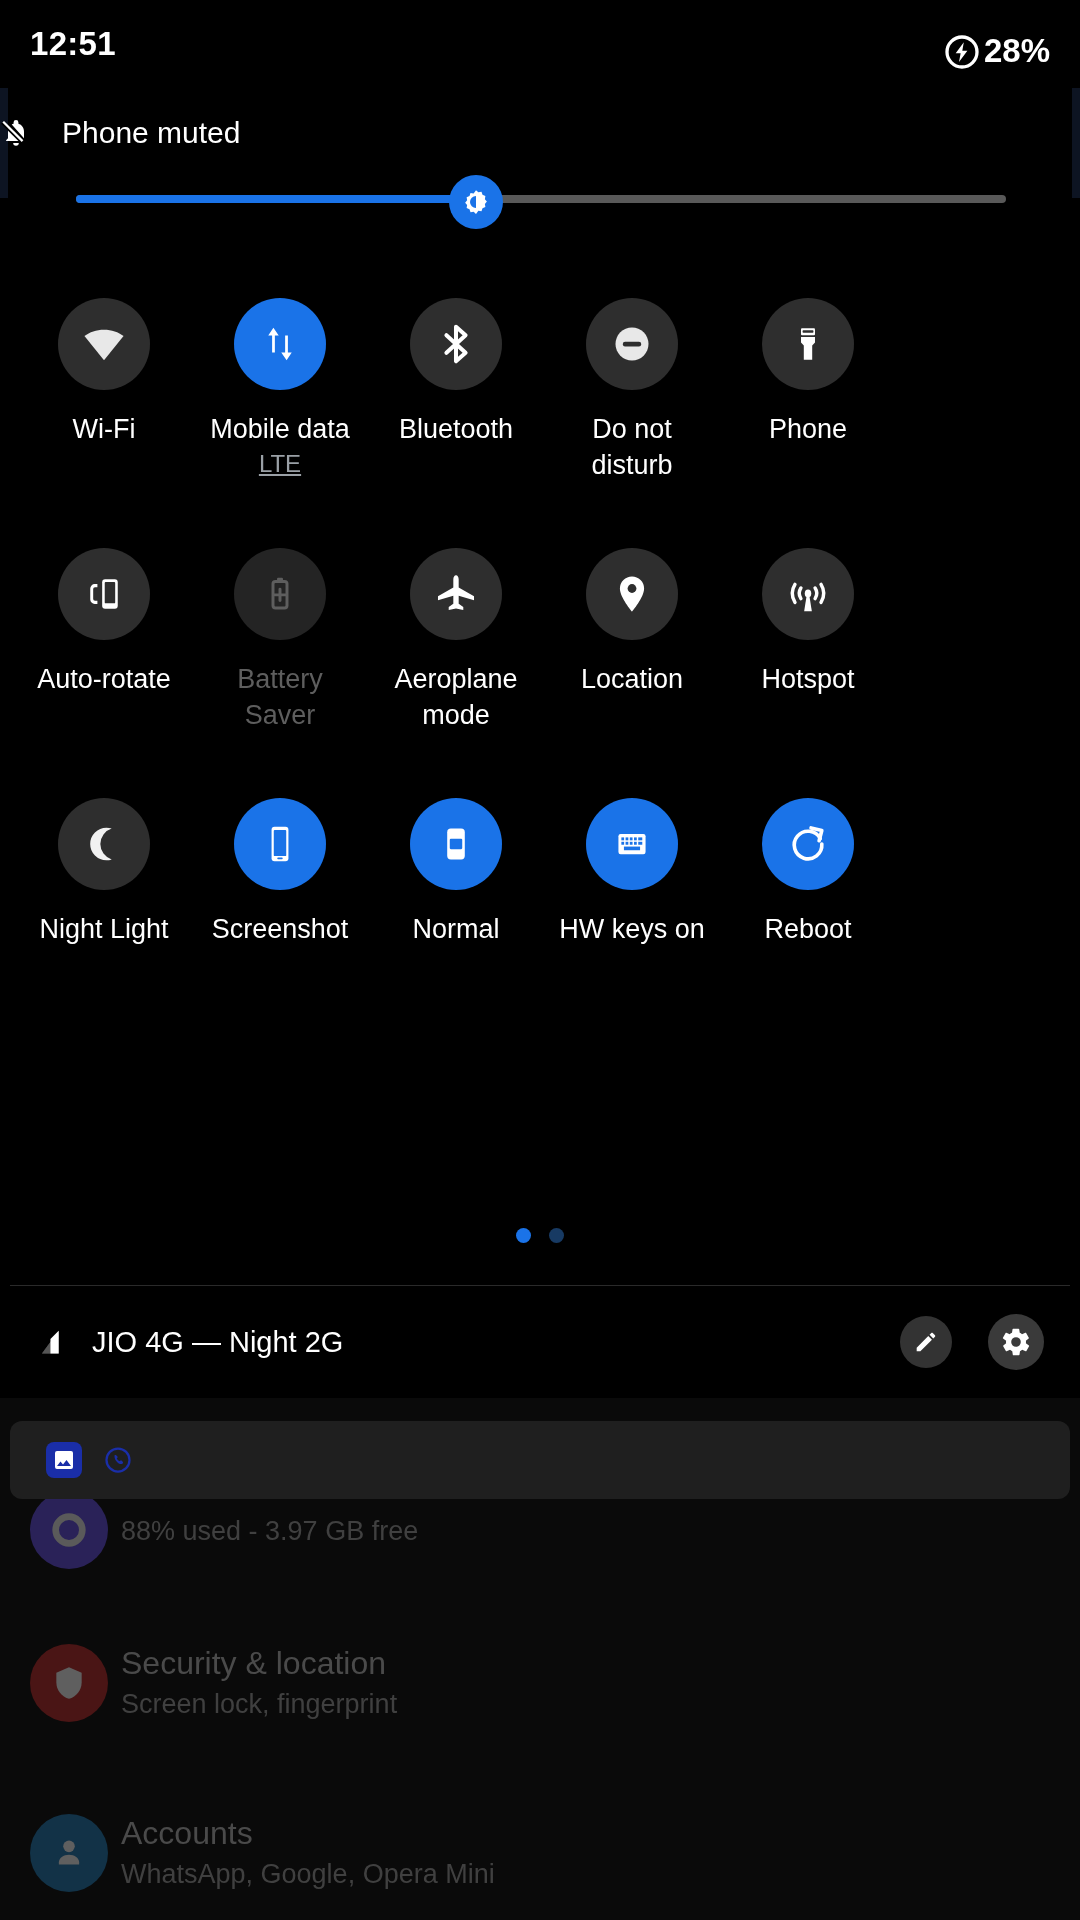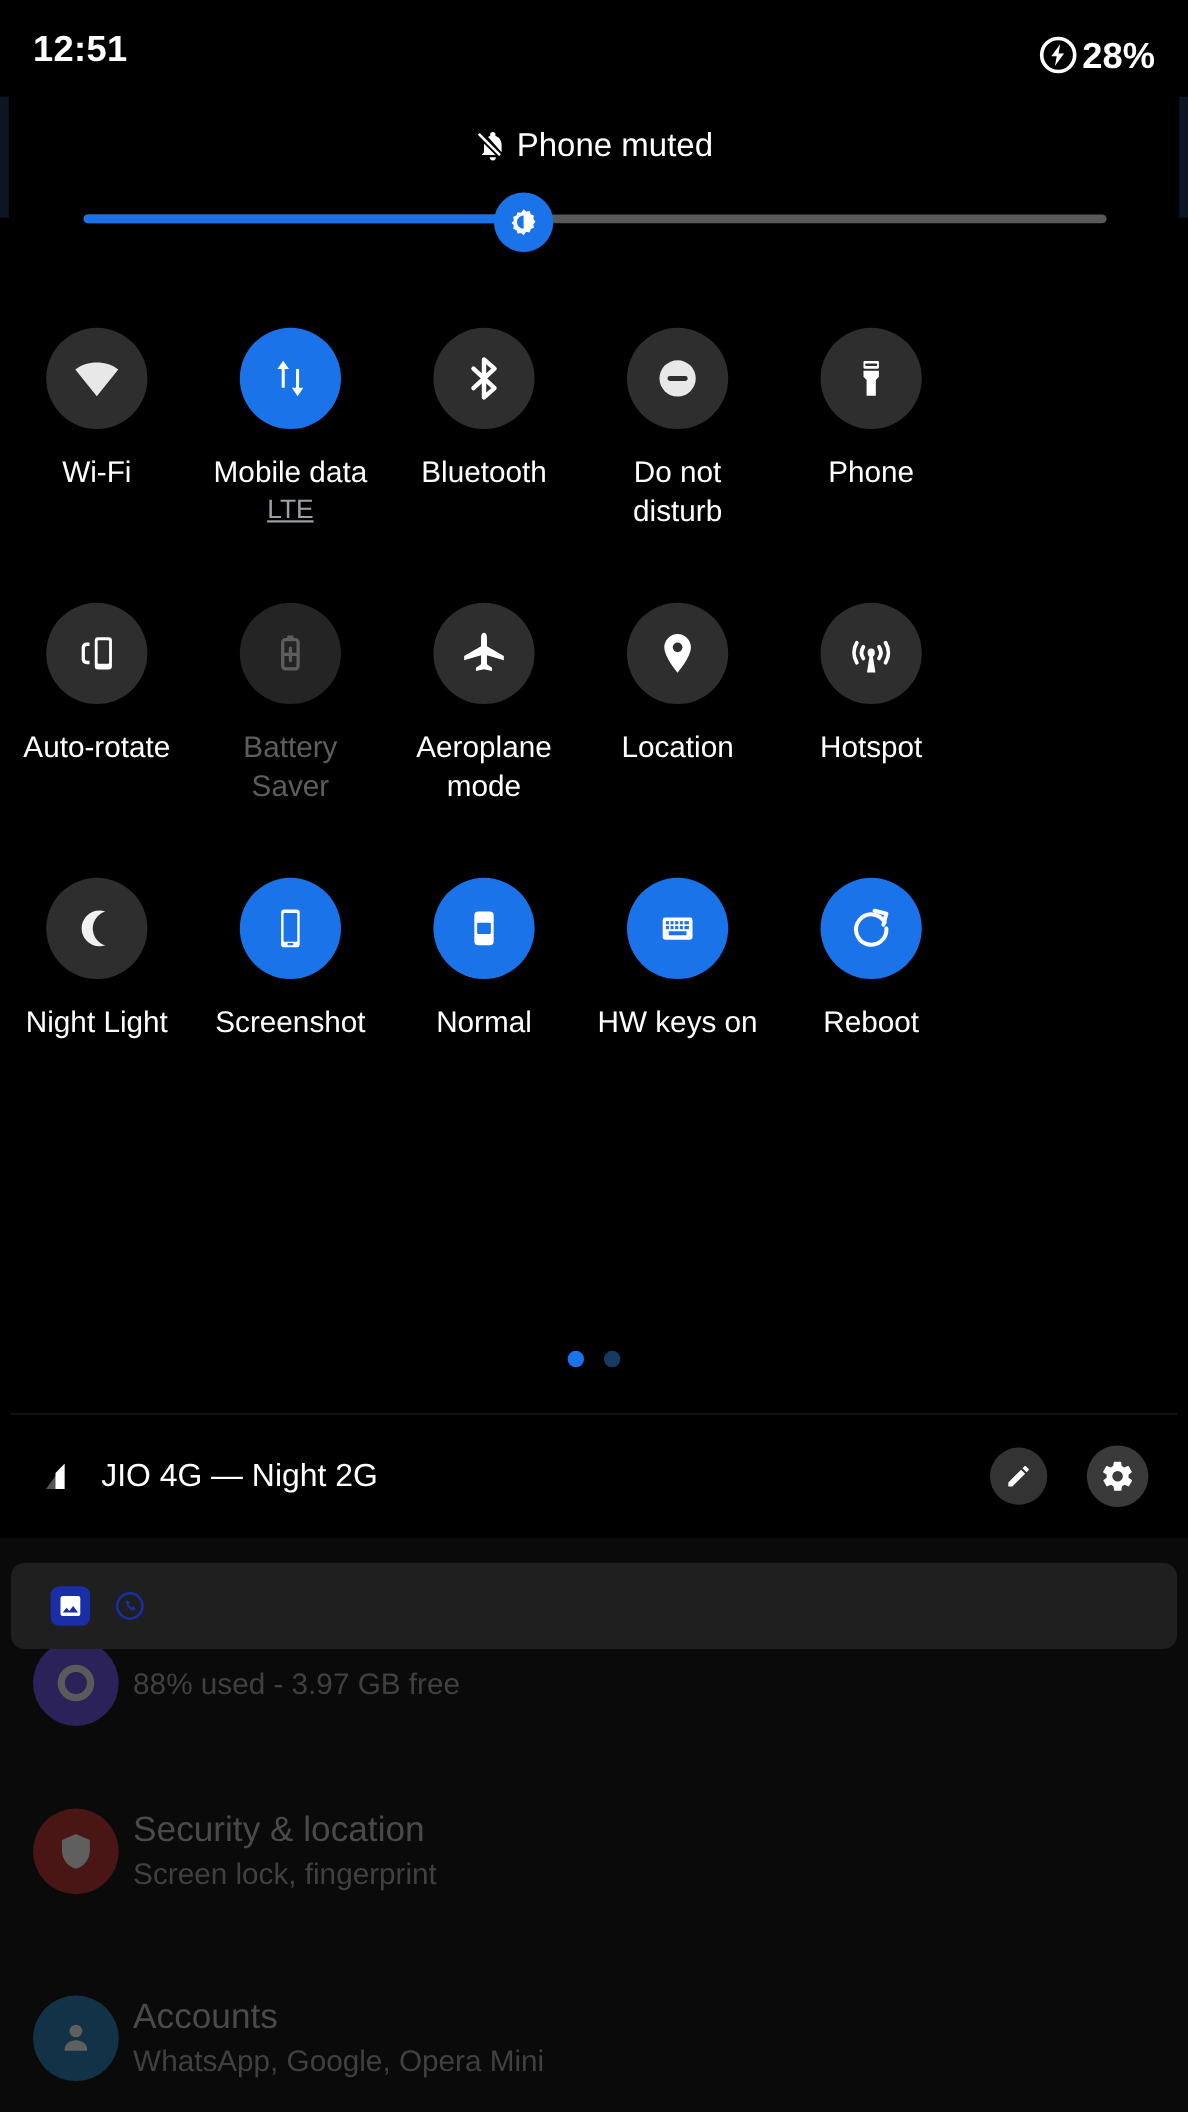--- a/index.html
+++ b/index.html
@@ -94,39 +94,39 @@
     padding: 16px 30px;
     box-sizing: border-box;
   }
   .status-time {
     font-size: 33px;
     font-weight: bold;
     letter-spacing: 0.3px;
   }
   .status-right {
     display: flex;
-    align-items: flex-start;
+    align-items: flex-end;
     gap: 4px;
     margin-top: 13px;
   }
   .battery-pct {
     font-size: 33px;
     font-weight: bold;
   }
 
   
   .muted-row {
     position: absolute;
     left: 0; top: 108px;
     width: 1080px;
     height: 50px;
     display: flex;
     align-items: center;
-    justify-content: center;
-    gap: 6px;
+    justify-content: flex-start;
+    gap: 30px;
   }
   .muted-text {
     font-size: 30px;
     color: #ffffff;
   }
 
   
   .brightness {
     position: absolute;
     left: 76px; top: 178px;
@@ -162,20 +162,21 @@
   
   .tiles {
     position: absolute;
     left: 0; top: 280px;
     width: 1080px;
   }
   .tile-row {
     display: flex;
     width: 880px;
     height: 250px;
+    padding-left: 16px;
   }
   .tile {
     flex: 1 1 0;
     display: flex;
     flex-direction: column;
     align-items: center;
   }
   .tile-circle {
     width: 92px; height: 92px;
     border-radius: 50%;

